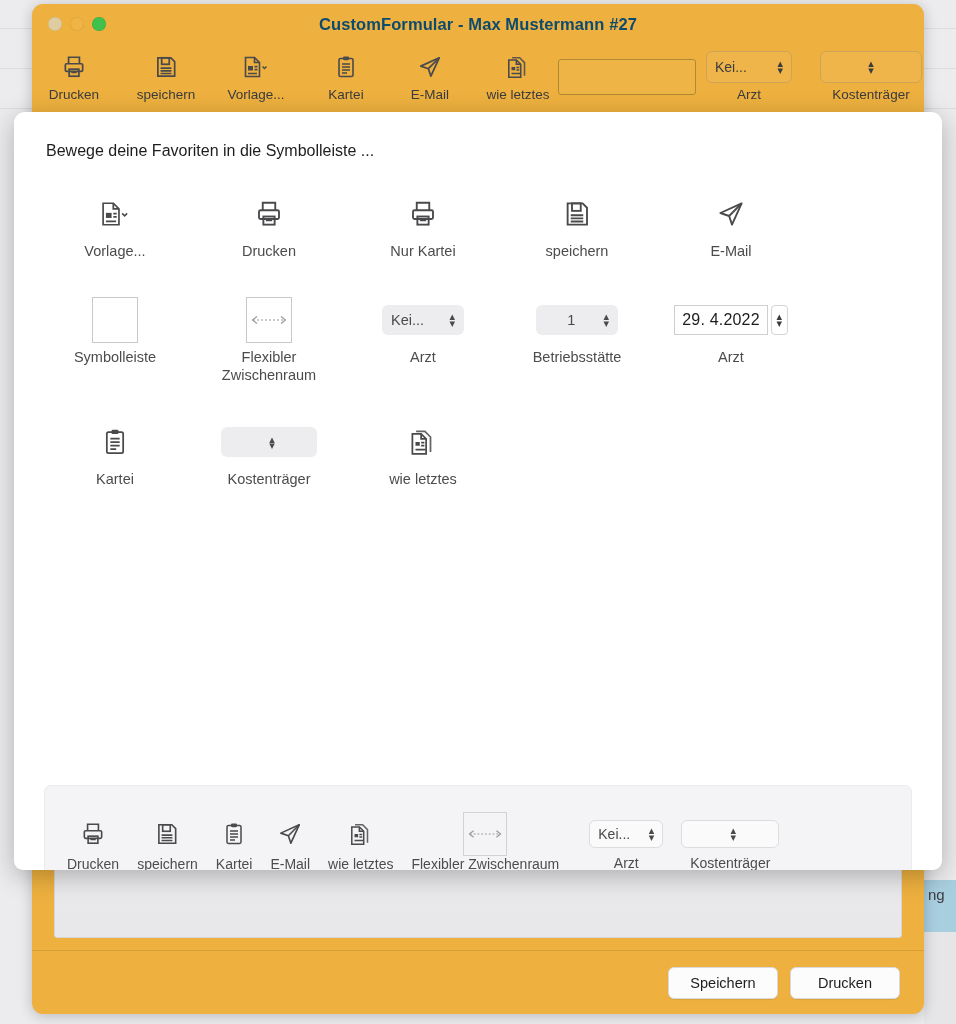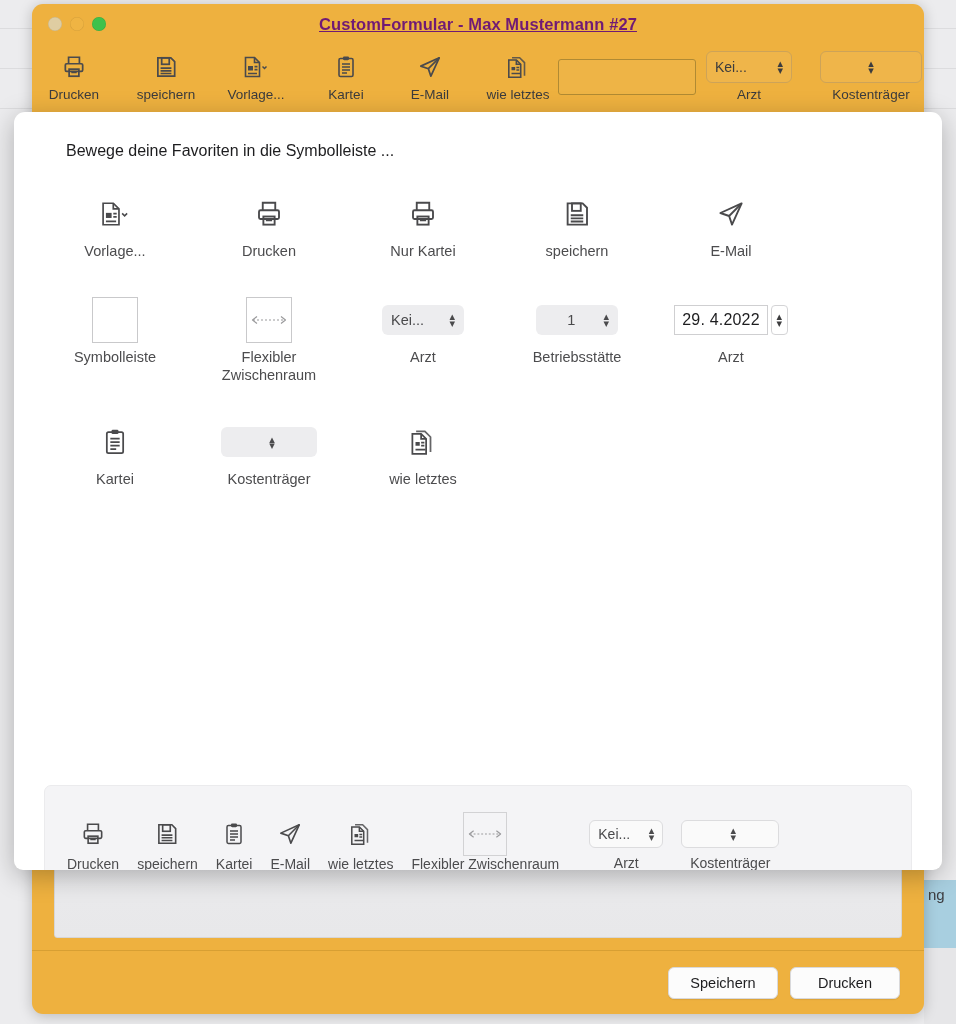--- a/index.html
+++ b/index.html
@@ -53,23 +53,22 @@
   }
   .traffic {
     position: absolute; left: 16px; top: 13px;
     display: flex; gap: 8px;
   }
   .light { width: 14px; height: 14px; border-radius: 50%; }
   .light.close   { background: #dfcda2; box-shadow: inset 0 0 0 0.5px rgba(0,0,0,.10); }
   .light.min     { background: #efb443; box-shadow: inset 0 0 0 0.5px rgba(0,0,0,.10); }
   .light.max     { background: #3fc14b; box-shadow: inset 0 0 0 0.5px rgba(0,0,0,.12); }
   .win-title {
-    font-size: 16.5px; font-weight: bold; color: #701a75;
+    font-size: 16.5px; font-weight: bold; color: #0c4a6e;
     letter-spacing: .1px;
-    text-decoration: underline;
   }
 
   
   .app-toolbar {
     position: relative; height: 72px;
     padding: 0 18px;
   }
   .tb-item {
     position: absolute;
     top: 4px;
@@ -121,21 +120,21 @@
     position: absolute;
     left: 14px; top: 112px;
     width: 928px; height: 758px;
     background: #ffffff;
     border-radius: 11px 11px 9px 9px;
     box-shadow: 0 6px 26px rgba(0,0,0,.26);
     overflow: hidden;
   }
   .sheet-head {
     font-size: 16px; color: #1d1d1f;
-    padding: 30px 0 0 52px;
+    padding: 30px 0 0 32px;
   }
 
   
   .fav-grid {
     position: relative;
     margin-top: 22px;
     padding: 0 24px;
   }
   .fav-row { display: flex; }
   .fav-cell {
@@ -225,21 +224,21 @@
 </head>
 <body>
 
 <div id="root">
 
   <div class="desktop-bg"></div>
   <div class="bg-line" style="top:28px;"></div>
   <div class="bg-line" style="top:68px;"></div>
   <div class="bg-line" style="top:108px;"></div>
   <div class="bg-panel-grey" style="left:924px; top:900px; width:32px; height:124px;"></div>
-  <div class="bg-panel-blue" style="left:924px; top:880px; width:32px; height:68px;">
+  <div class="bg-panel-blue" style="left:924px; top:880px; width:32px; height:52px;">
     <span class="bg-panel-text">ng</span>
   </div>
 
   <div class="app-window">
 
     <div class="titlebar">
       <div class="traffic">
         <span class="light close"></span>
         <span class="light min"></span>
         <span class="light max"></span>

